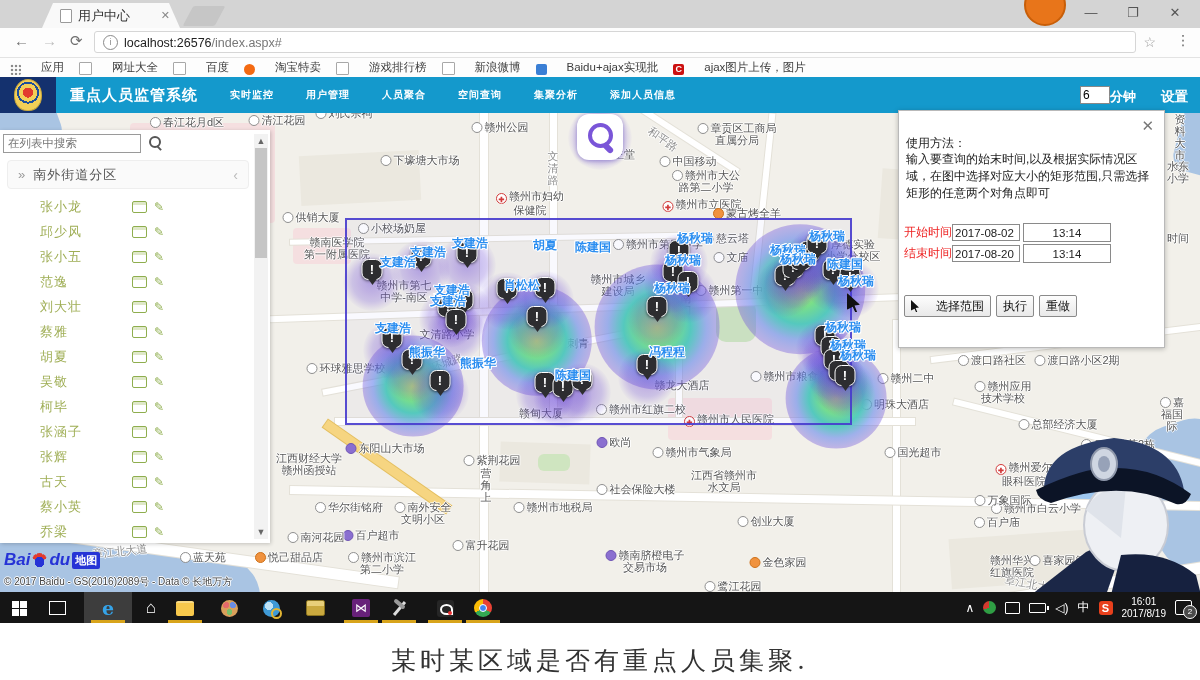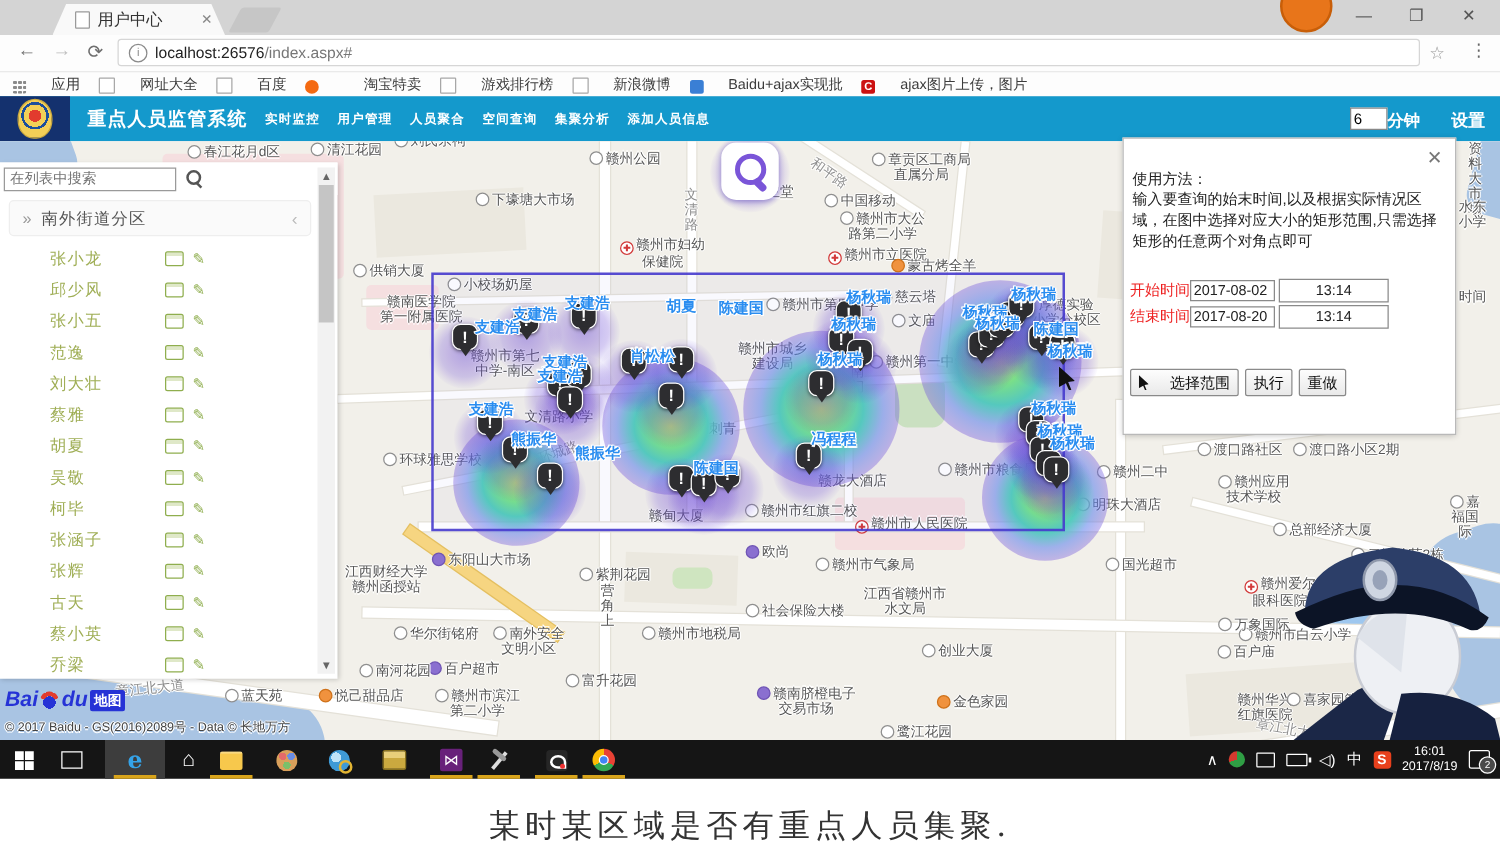--- a/index.html
+++ b/index.html
@@ -37,21 +37,21 @@
     radial-gradient(circle 1.5px at 6px 10px,#8a8a8a 1.4px,transparent 1.6px),
     radial-gradient(circle 1.5px at 10px 10px,#8a8a8a 1.4px,transparent 1.6px)}
   .bm-ic.orange{background:#f46a12;border-radius:50%}
   .bm-ic.blue{background:#3a7fd5}
   .bm-ic.red-c{background:#cc1111;color:#fff;font-size:9px;font-weight:bold;text-align:center;line-height:11px}
 
   
   .navbar{position:absolute;left:0;top:77px;width:1200px;height:36px;background:#1499cc}
   .logoblk{position:absolute;left:0;top:0;width:56px;height:36px;background:#14316e;display:flex;align-items:center;justify-content:center}
   .badge1{width:26px;height:30px;border-radius:50% 50% 46% 46%;background:radial-gradient(circle at 50% 42%,#e23b2e 0 5px,#f3cf57 5px 9px,#1d4f9c 9px 11px,#f3cf57 11px);border:1px solid #caa93f}
-  .nav-menu{position:absolute;left:70px;top:0;height:36px;display:flex;align-items:center;gap:14px}
+  .nav-menu{position:absolute;left:70px;top:0;height:36px;display:flex;align-items:center;gap:32px}
   .nav-brand{font-size:15px;font-weight:bold;color:#fff;letter-spacing:1px}
   .nav-item{font-size:10px;font-weight:bold;color:#fff;letter-spacing:1px}
   .interval-input{position:absolute;left:1080px;top:9px;width:24px;height:16px;border:1px solid #888;font-size:12px;padding:0 2px}
   .interval-unit{position:absolute;left:1110px;top:11px;color:#fff;font-size:13px;font-weight:bold}
   .settings{position:absolute;left:1161px;top:11px;color:#fff;font-size:13.5px;font-weight:bold}
 
   
   .map{position:absolute;left:0;top:113px;width:1200px;height:479px;background:#f2f0ea;overflow:hidden}
   .blk{position:absolute;background:#ebe8df;z-index:1}
   .water{position:absolute;background:#a9c4e3;z-index:1}
@@ -197,21 +197,21 @@
       <div class="bm">
         <div class="bm-ic doc"></div>
         <div style="display: inline;">网址大全</div>
       </div>
       <div class="bm">
         <div class="bm-ic doc"></div>
         <div style="display: inline;">百度</div>
       </div>
       <div class="bm">
         <div class="bm-ic orange"></div>
-        <div style="display: inline; margin-left: 16px;">淘宝特卖</div>
+        <div style="display: inline;">淘宝特卖</div>
       </div>
       <div class="bm">
         <div class="bm-ic doc"></div>
         <div style="display: inline;">游戏排行榜</div>
       </div>
       <div class="bm">
         <div class="bm-ic doc"></div>
         <div style="display: inline;">新浪微博</div>
       </div>
       <div class="bm">

